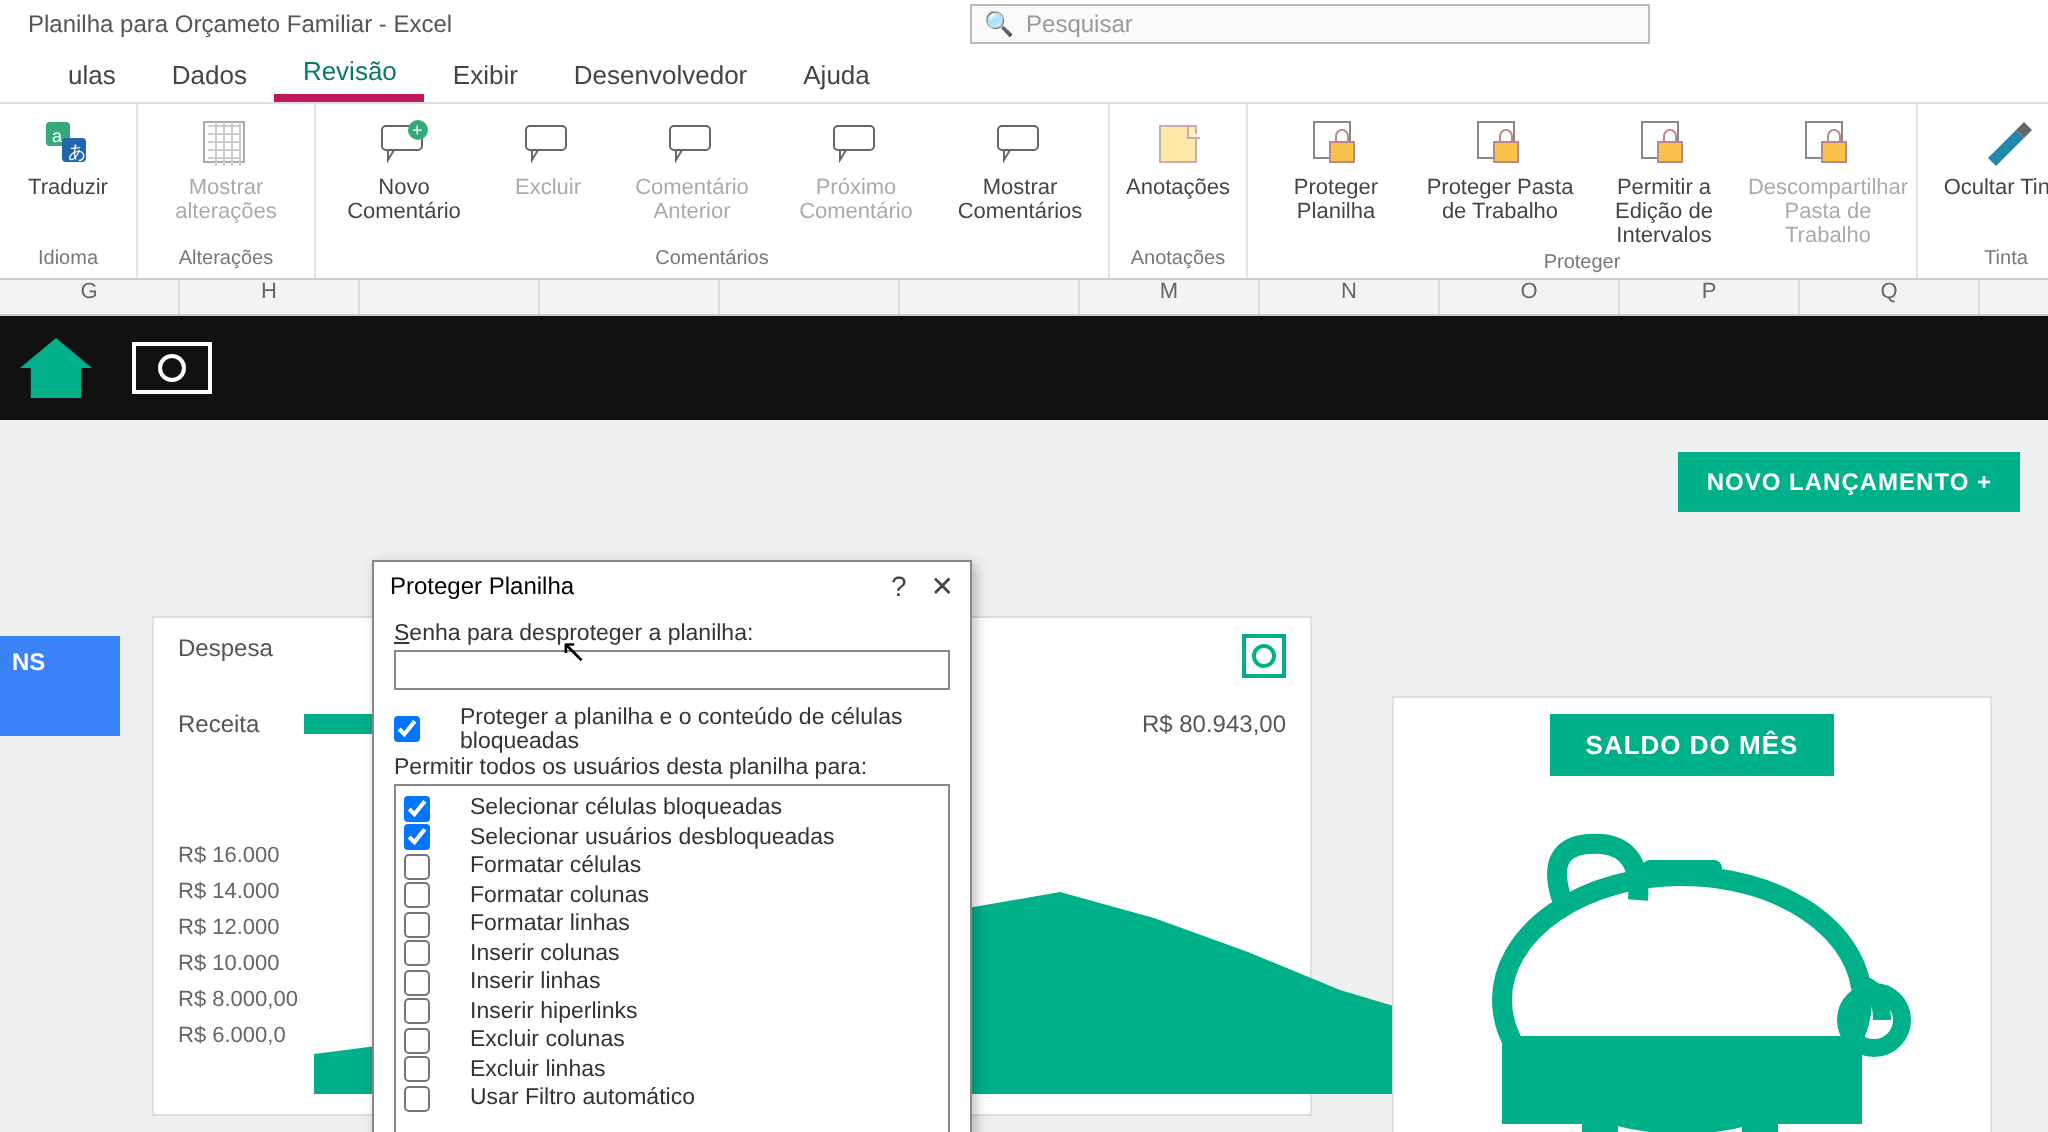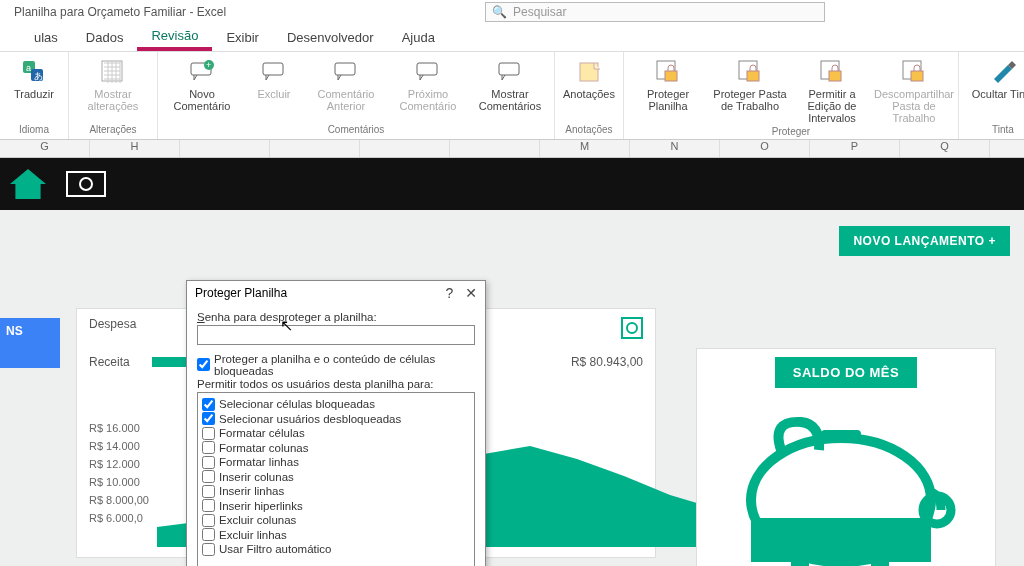--- a/index.html
+++ b/index.html
@@ -49,21 +49,21 @@
   .card3 { position: absolute; right: 28px; top: 150px; width: 300px; height: 250px; background: #fff; border: 1px solid #ddd; display: flex; flex-direction: column; align-items: center; margin-top: 40px; }
   .card3 .title { background: #00b089; color: #fff; font-weight: 700; font-size: 13px; padding: 8px 18px; margin-top: 8px; letter-spacing: .5px; }
   .pig { margin-top: 12px; }
   
   .dialog { position: absolute; left: 186px; top: 122px; width: 300px; background: #fff; border: 1px solid #888; box-shadow: 2px 2px 6px rgba(0,0,0,.25); z-index: 50; }
   .dlg-title { display: flex; align-items: center; justify-content: space-between; padding: 4px 8px; font-size: 12px; }
   .dlg-title .right { display: flex; gap: 12px; color: #444; font-size: 14px; }
   .dlg-body { padding: 6px 10px; font-size: 11.5px; color: #333; }
   .dlg-body label { display: block; margin-bottom: 2px; }
   .dlg-body input[type=text] { width: 100%; height: 20px; border: 1px solid #888; margin-bottom: 6px; padding: 0 4px; font-size: 11px; }
-  .chk { display: flex; align-items: center; gap: 4px; margin: 1.5px 0; cursor: default; }
+  .chk { display: flex; align-items: center; gap: 20px; margin: 1.5px 0; cursor: default; }
   .chk input { margin: 0; }
   .optlist { border: 1px solid #888; padding: 3px 4px; height: 252px; overflow: hidden; margin-top: 2px; }
   .cursor-img { position: absolute; left: 280px; top: 158px; z-index: 60; font-size: 16px; color: #000; pointer-events: none; }
   .u { text-decoration: underline; }
 </style>
 </head>
 <body>
 
 <div class="titlebar">
   <span class="title">Planilha para Orçameto Familiar  -  Excel</span>

